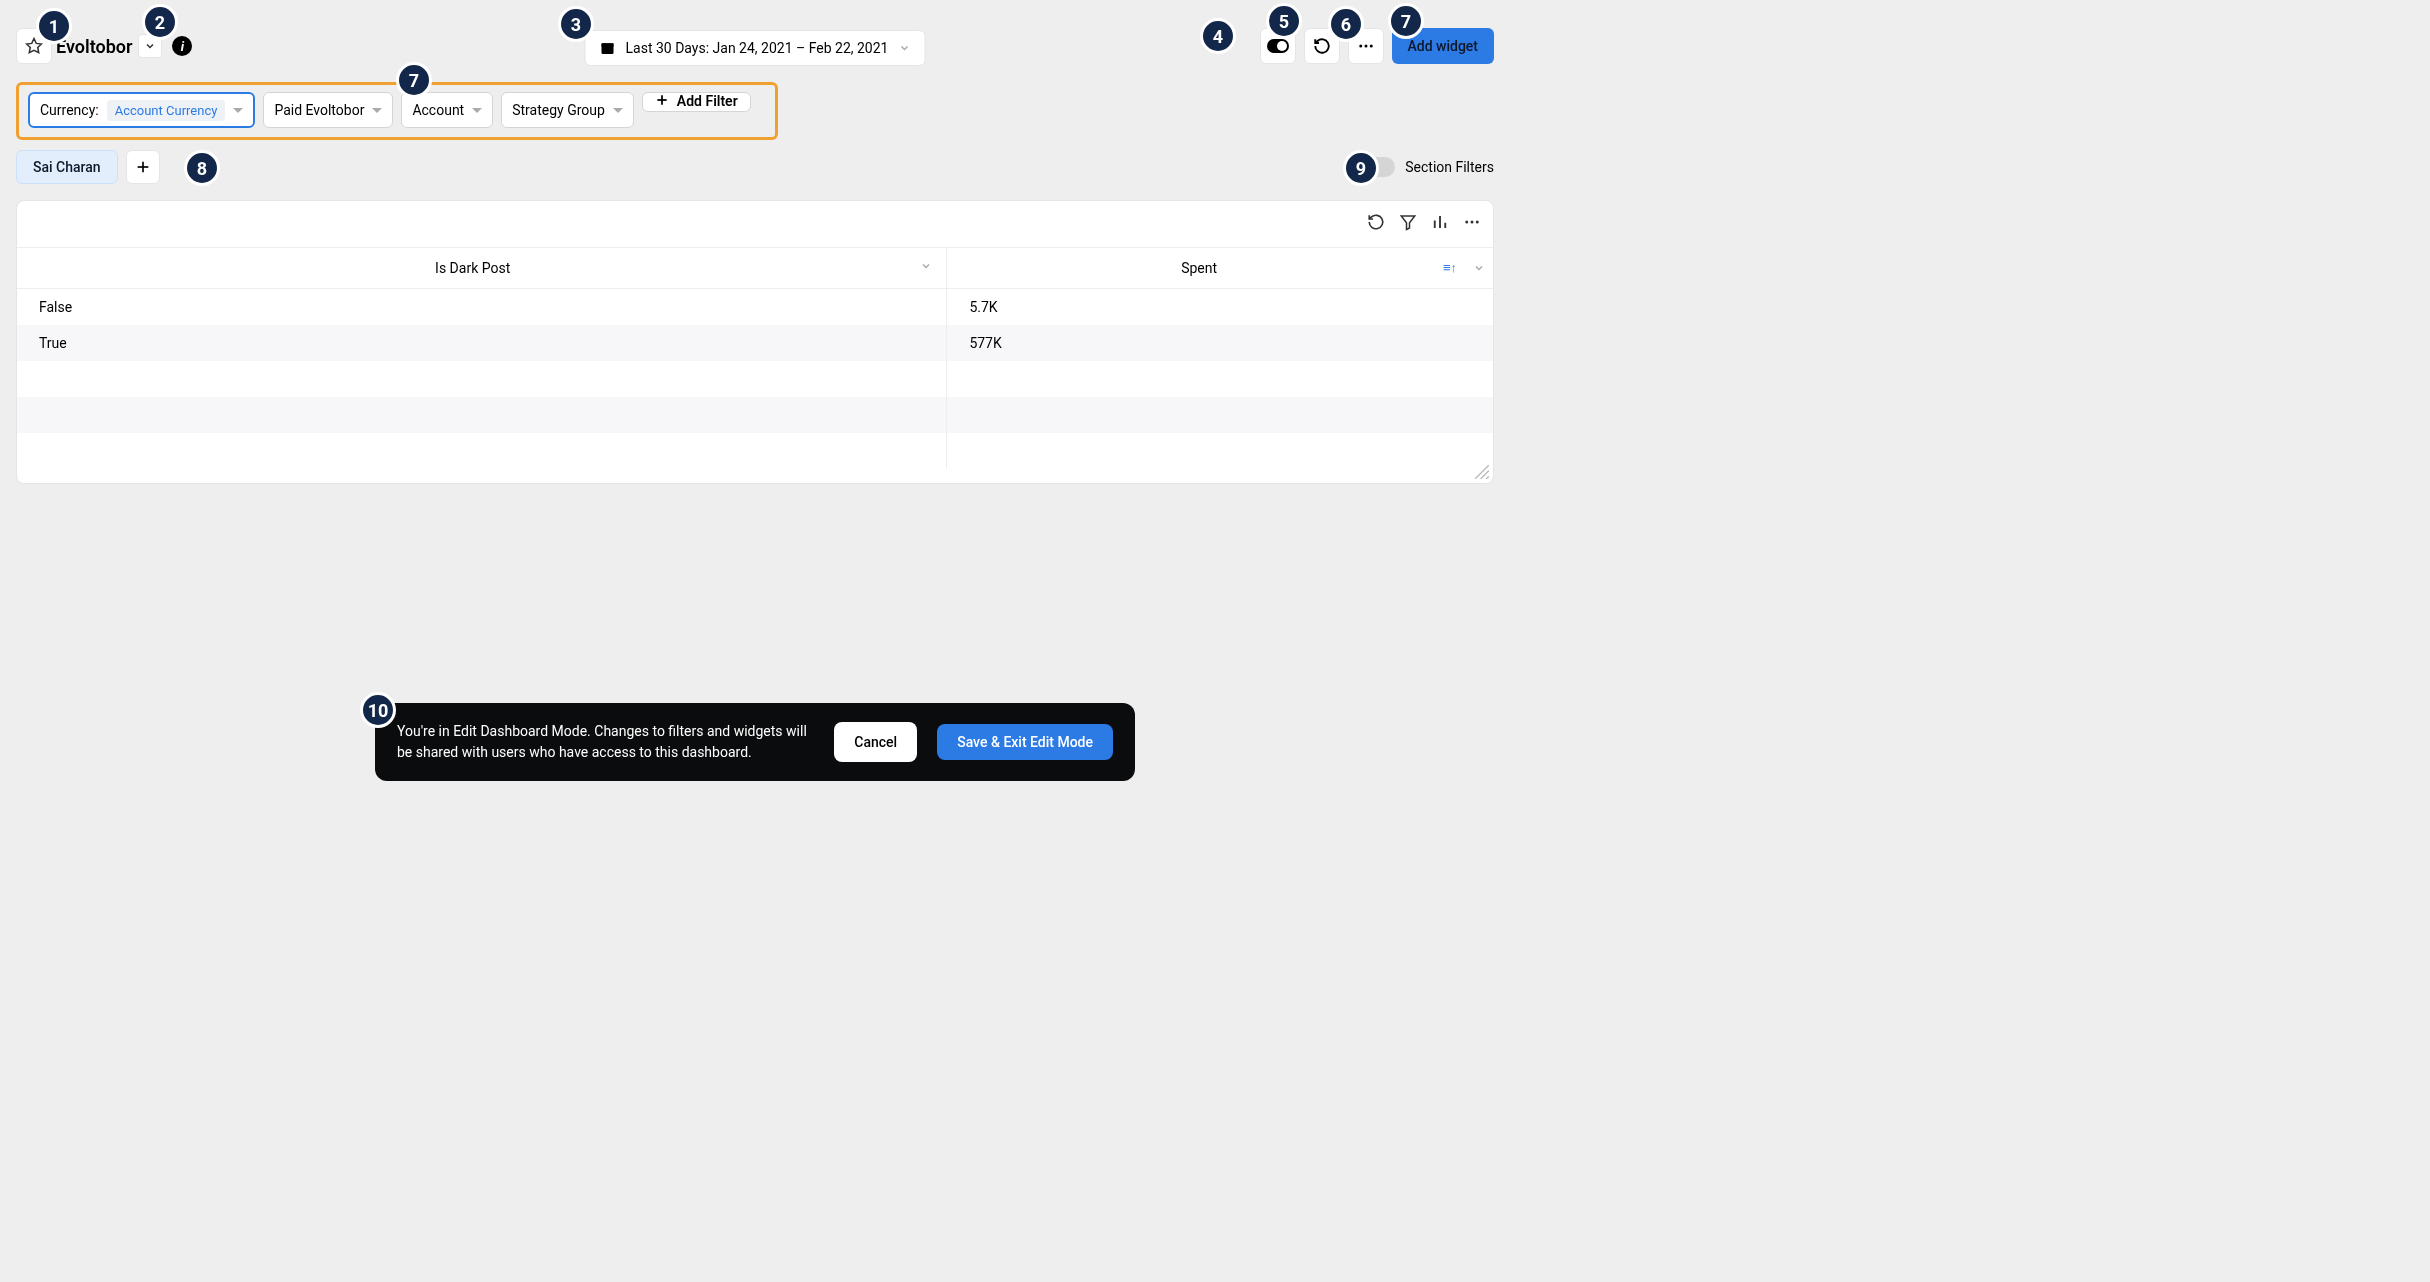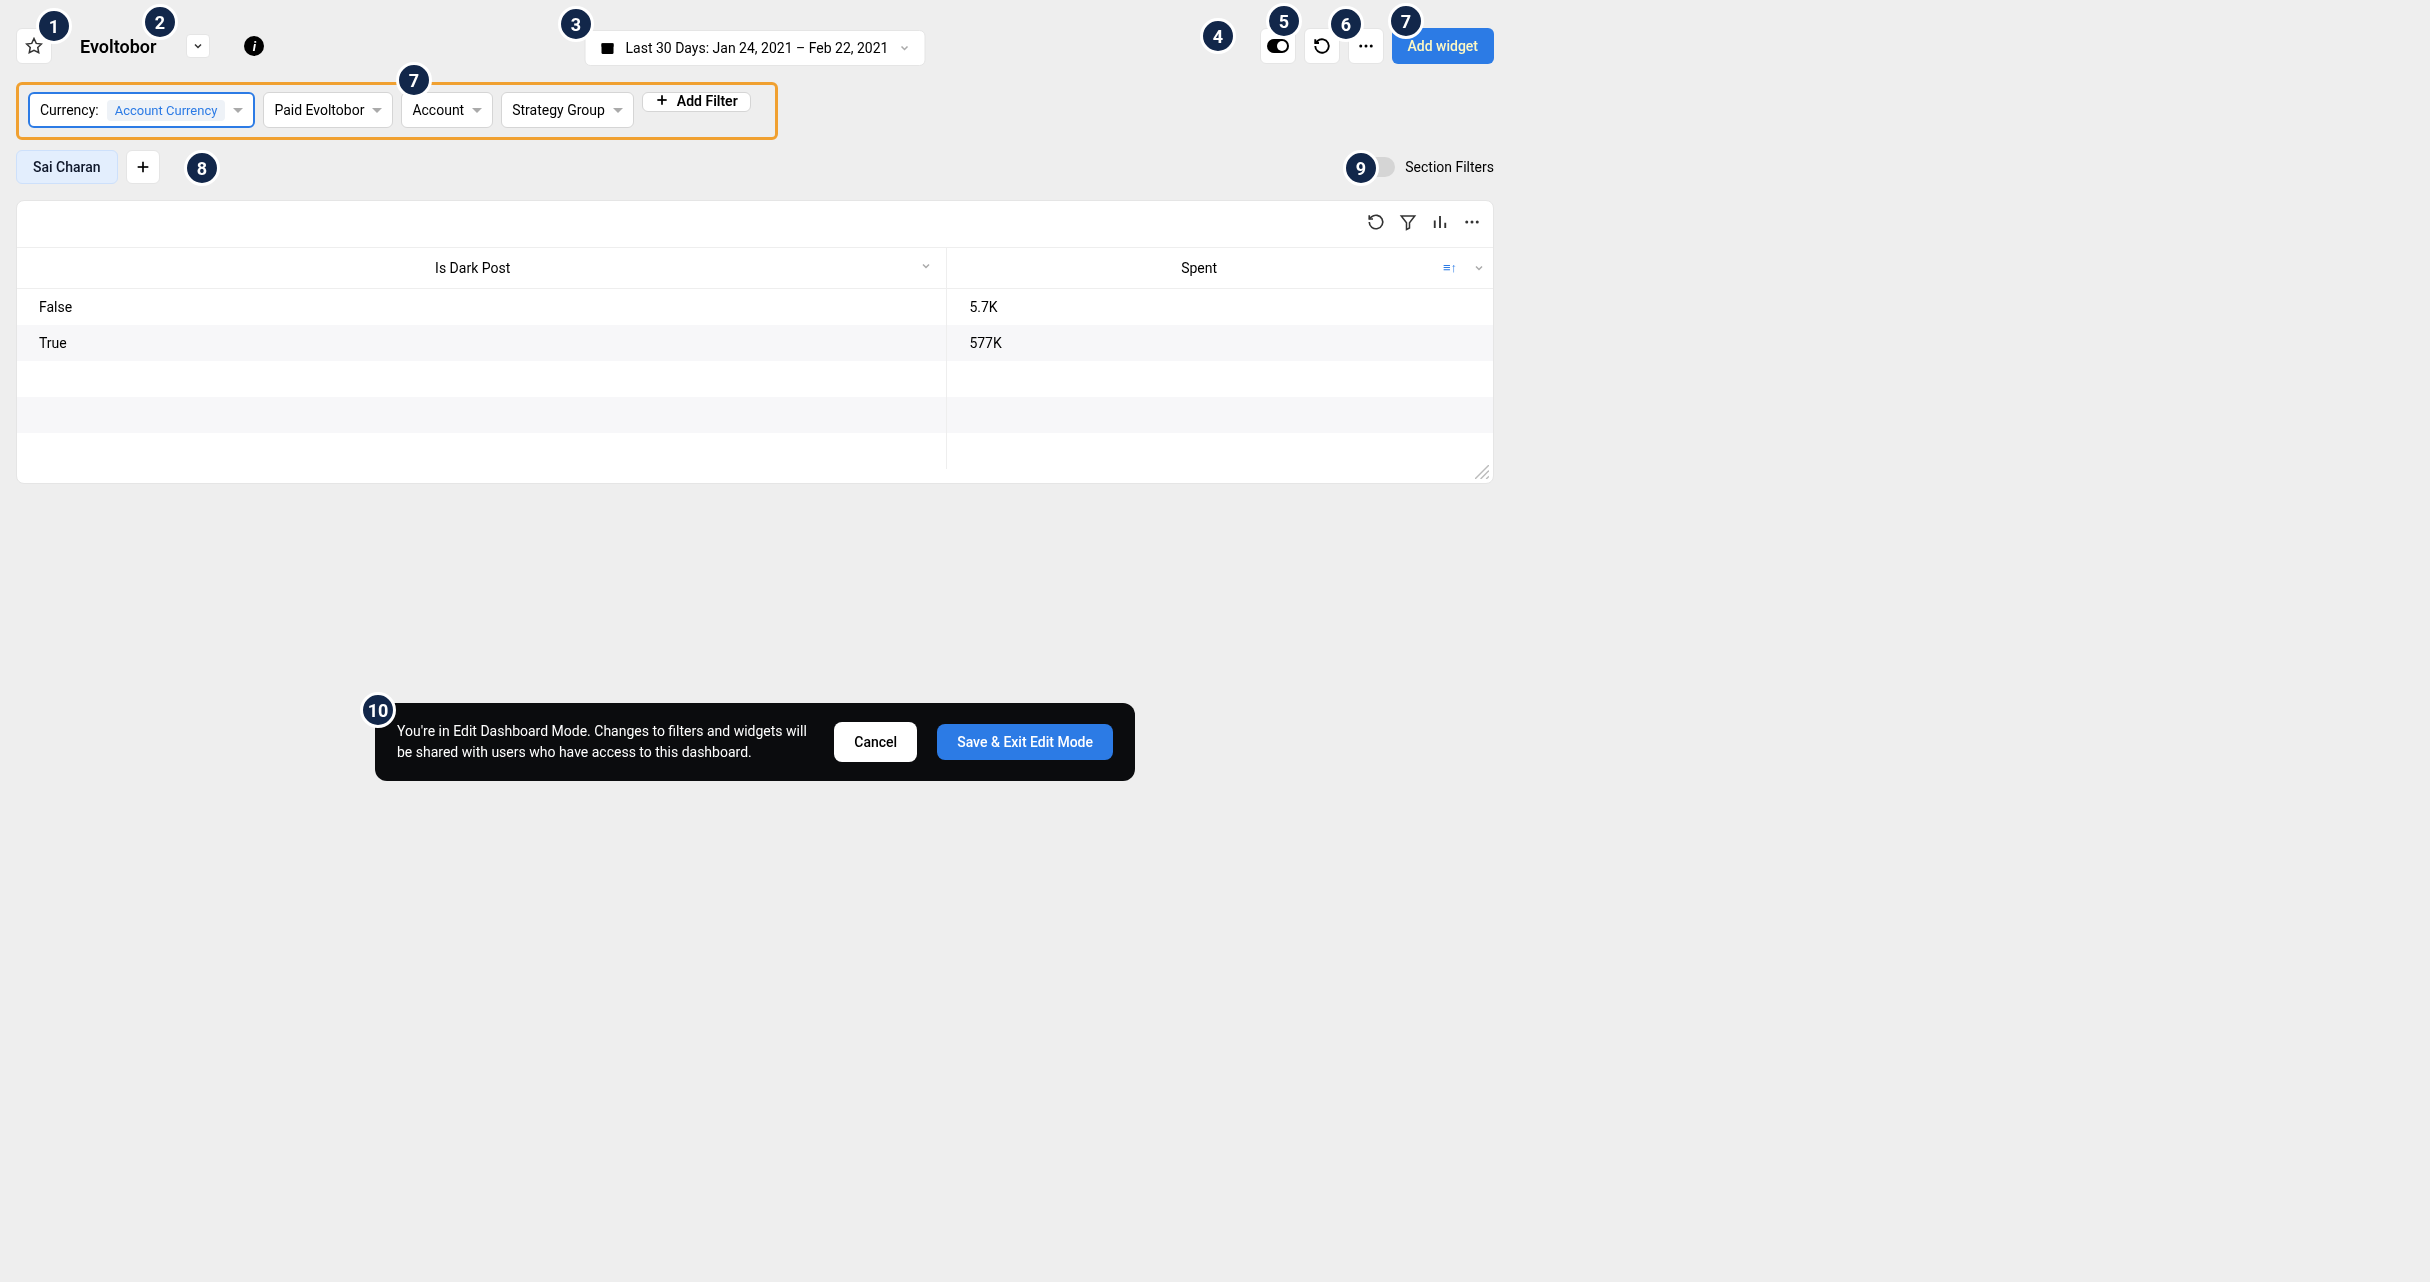--- a/index.html
+++ b/index.html
@@ -1,24 +1,24 @@
 <!DOCTYPE html>
 <html><head>
 <meta charset="utf-8">
 <style>
 *{box-sizing:border-box;margin:0;padding:0;font-family:-apple-system,BlinkMacSystemFont,"Segoe UI",Roboto,Helvetica,Arial,sans-serif}
 body{background:#eeeeee;width:1510px;height:797px;position:relative;overflow:hidden}
-.header{display:flex;align-items:center;padding:28px 16px 10px 16px;gap:24px}
+.header{display:flex;align-items:center;padding:28px 16px 10px 16px;gap:0}
 .icon-btn{width:36px;height:36px;background:#fff;border:1px solid #e5e5e5;border-radius:6px;display:flex;align-items:center;justify-content:center;cursor:pointer}
 .title{font-size:18px;font-weight:600;color:#000;margin-left:4px}
 .chev-btn{width:24px;height:24px;background:#fff;border:1px solid #e5e5e5;border-radius:4px;display:flex;align-items:center;justify-content:center;cursor:pointer;margin-left:6px}
 .info-badge{width:20px;height:20px;border-radius:50%;background:#000;color:#fff;font-size:13px;font-weight:700;display:flex;align-items:center;justify-content:center;margin-left:10px;font-style:italic}
 .date-picker{position:absolute;left:50%;transform:translateX(-50%);top:30px;height:36px;background:#fff;border:1px solid #e5e5e5;border-radius:6px;display:flex;align-items:center;padding:0 14px;gap:10px;cursor:pointer;font-size:14px}
 .header-right{margin-left:auto;display:flex;gap:8px;align-items:center}
-.add-widget-btn{height:36px;padding:0 16px;background:#2c7be5;color:#fef9c3;border:none;border-radius:6px;font-size:14px;font-weight:500;cursor:pointer}
+.add-widget-btn{height:36px;padding:0 16px;background:#2c7be5;color:#0f172a;border:none;border-radius:6px;font-size:14px;font-weight:500;cursor:pointer}
 .filters-bar{margin:8px 16px 0 16px;display:flex;gap:8px;padding:10px 12px;position:relative}
 .filters-highlight{position:absolute;left:0;top:0;width:762px;height:58px;border:3px solid #f0a030;border-radius:6px;pointer-events:none}
 .filter-pill{height:36px;background:#fff;border:1px solid #d5d5d5;border-radius:6px;display:flex;align-items:center;padding:0 10px;font-size:14px;gap:8px;cursor:pointer}
 .filter-pill.currency{border:2px solid #2c7be5}
 .filter-label{color:#000}
 .filter-value{background:#eef2f7;color:#2c7be5;padding:3px 8px;border-radius:4px;font-size:13px}
 .caret{width:0;height:0;border-left:5px solid transparent;border-right:5px solid transparent;border-top:5px solid #aaa}
 .add-filter-btn{height:20px;background:#fff;border:1px solid #d5d5d5;border-radius:6px;display:flex;align-items:flex-start;padding:0 12px;font-size:14px;font-weight:600;gap:8px;cursor:pointer}
 .section-row{display:flex;align-items:center;padding:12px 16px 12px 16px;gap:8px}
 .section-tab{height:34px;padding:0 16px;background:#e3eefd;border:1px solid #cde0fb;border-radius:6px;color:#0f172a;font-size:14px;font-weight:500;display:flex;align-items:center;cursor:pointer}

